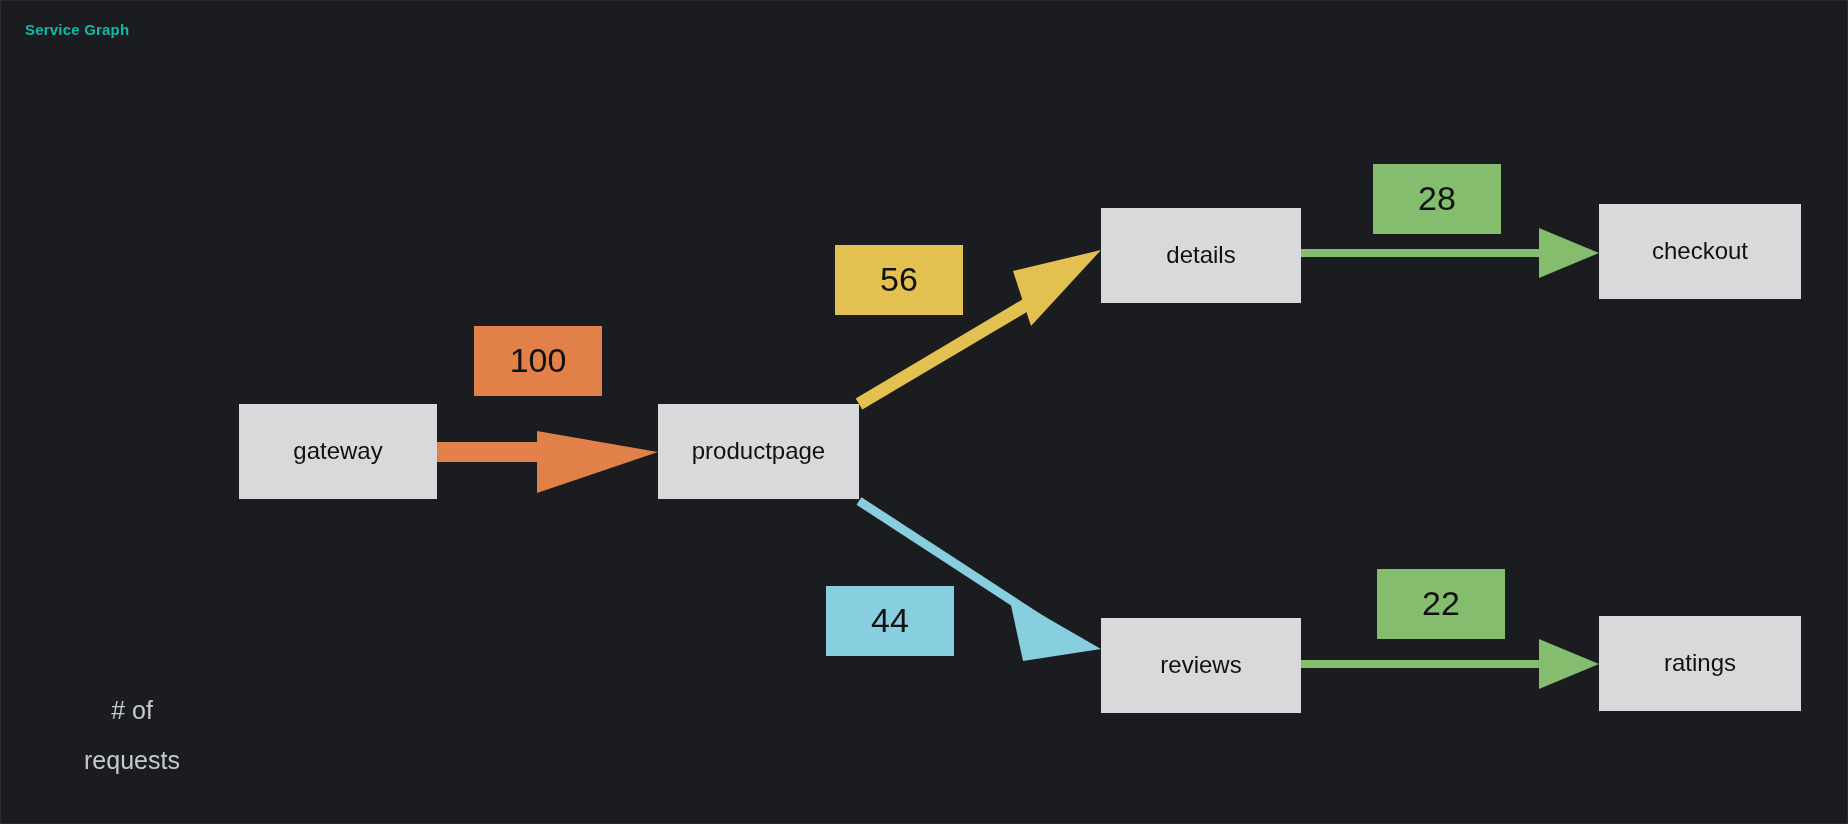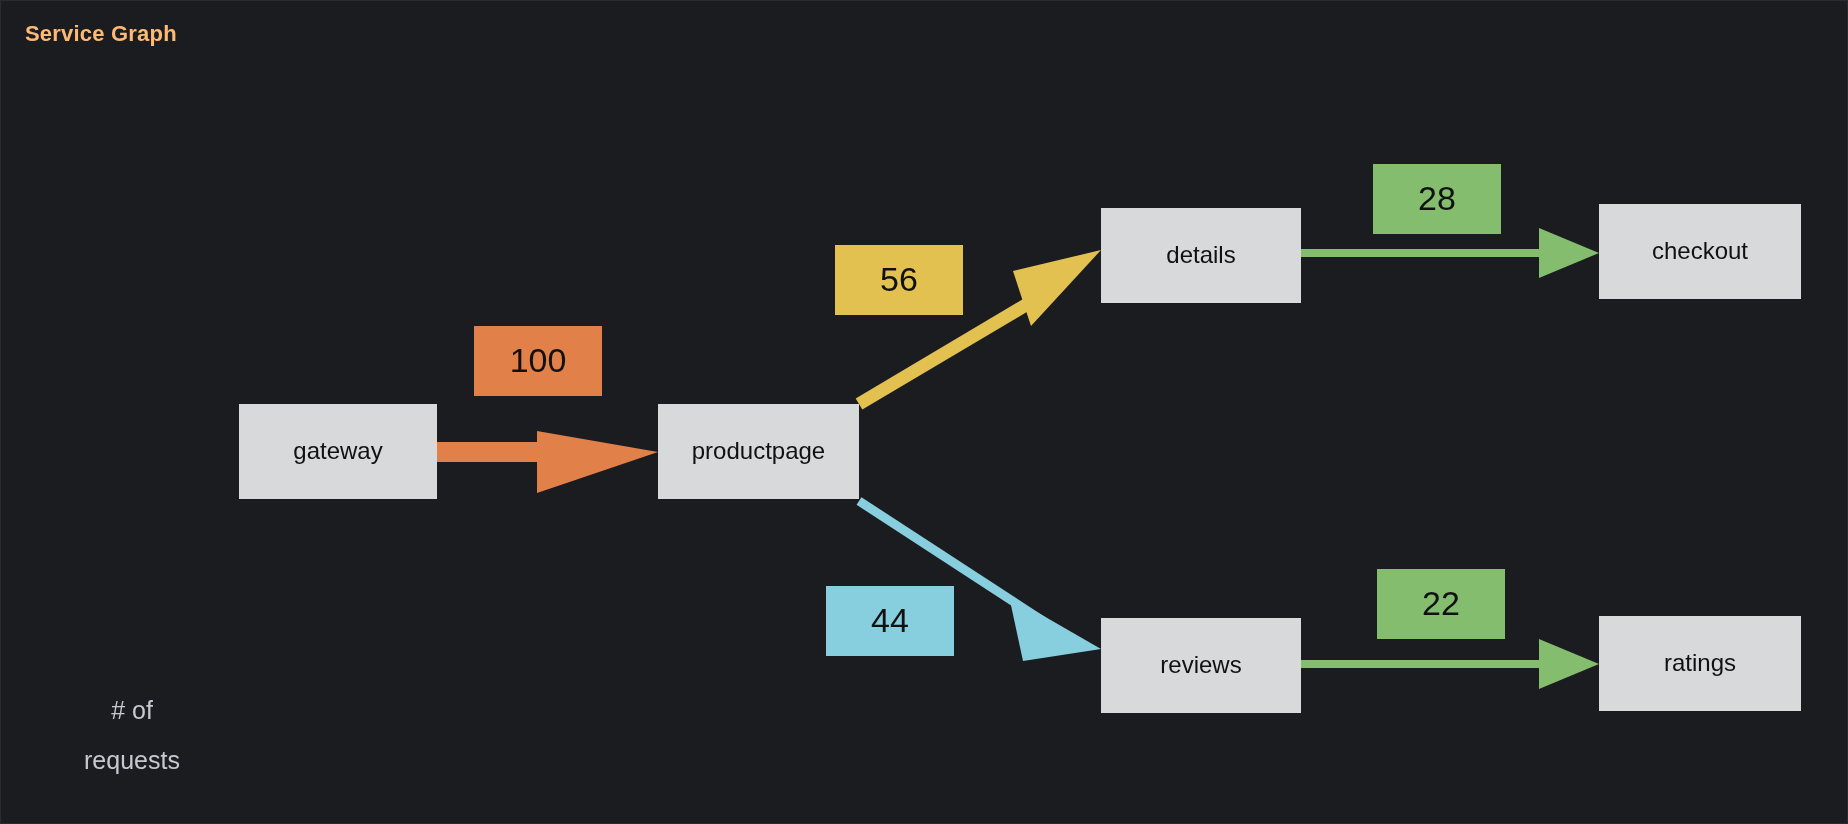--- a/index.html
+++ b/index.html
@@ -14,23 +14,23 @@
     background: #1b1c20;
     border: 1px solid #2a2b30;
     box-sizing: border-box;
     font-family: "Liberation Sans", sans-serif;
     overflow: hidden;
   }
   #panel-title {
     position: absolute;
     left: 24px;
     top: 20px;
-    font-size: 22px;
+    font-size: 15px;
     font-weight: bold;
-    color: #fdba74;
+    color: #14b8a6;
     letter-spacing: 0.2px;
   }
   #graph-svg {
     position: absolute;
     left: 0;
     top: 0;
     width: 1848px;
     height: 824px;
   }
   .node-rect {

